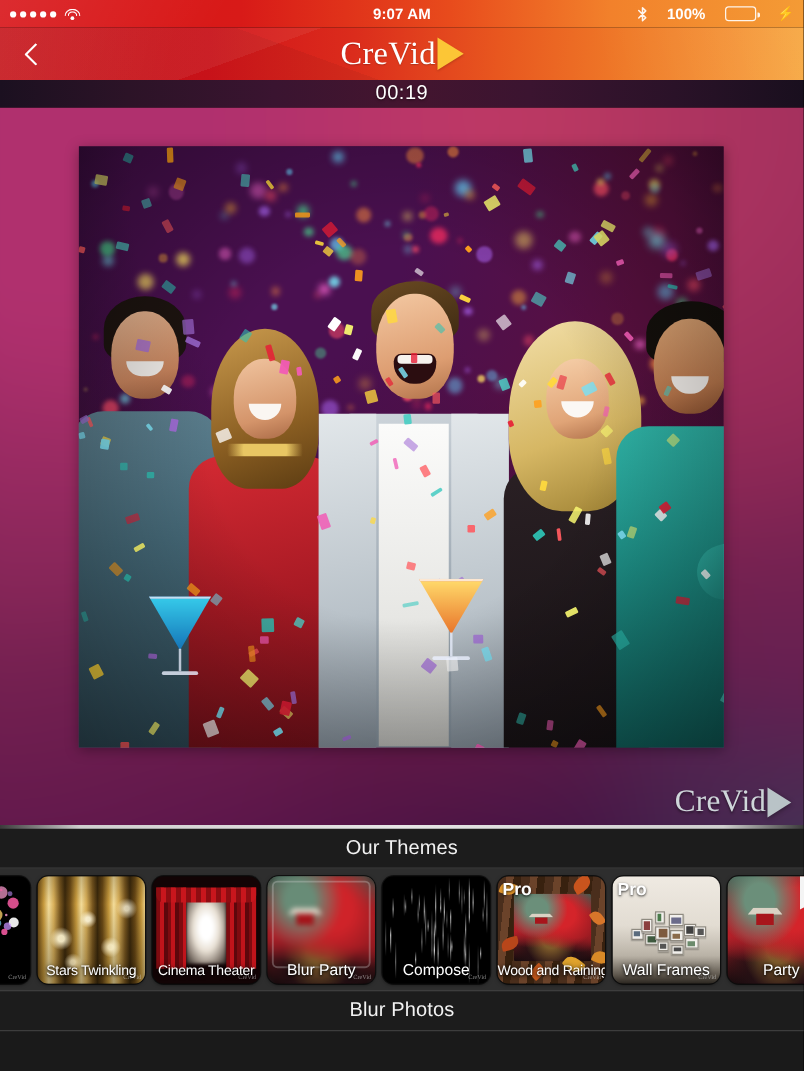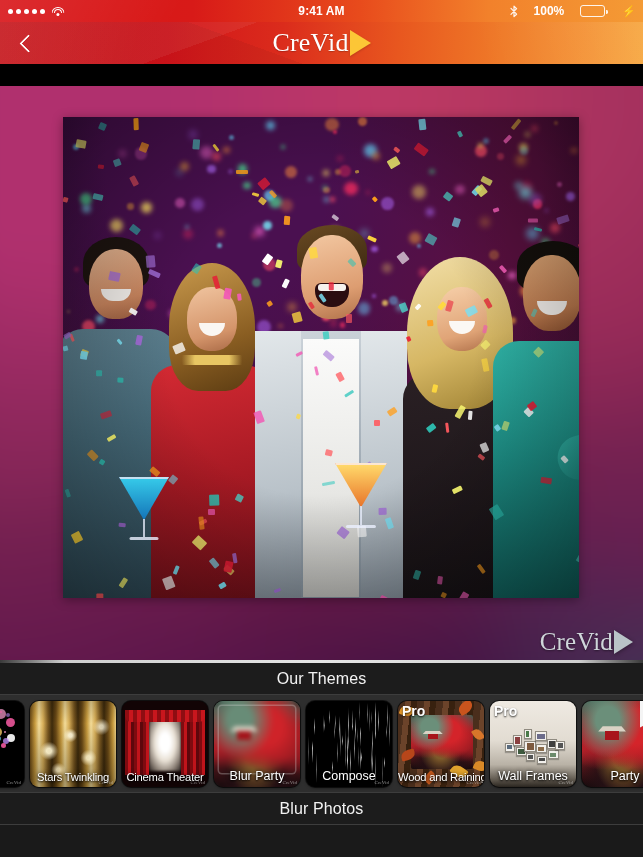--- a/index.html
+++ b/index.html
@@ -477,21 +477,21 @@
       <span class="sig-dot"></span>
       <span class="sig-dot"></span>
       <span class="sig-dot"></span>
       <span class="wifi-icon">
         <i class="a"></i>
           <i class="b"></i>
           <i class="c"></i>
       </span>
     </div>
 
-    <div class="sb-center">9:41 AM</div>
+    <div class="sb-center">9:07 AM</div>
 
     <div class="sb-right">
       <span class="bt-icon">
         <svg width="8" height="13" viewBox="0 0 8 13">
           <path d="M1 3.4 L6.6 9.2 L4 11.6 L4 1.2 L6.6 3.7 L1 9.4" fill="none" stroke="#ffffff" stroke-width="1.2" stroke-linejoin="round" stroke-linecap="round" opacity=".92"></path>
         </svg>
       </span>
       <span>100%</span>
       <span class="battery">
         <span class="fill"></span>
@@ -505,20 +505,23 @@
       <span class="chev"></span>
     </div>
 
     <div class="brand">
       <span class="brand-text">CreVid</span>
       <span class="brand-play"></span>
     </div>
 
   </div>
 
+  <div class="timer-bar">
+    <span class="timer-text">00:19</span>
+  </div>
 
   <div class="stage">
     <div class="stage-bg"></div>
 
     <div class="photo-frame">
       <div class="photo-canvas">
         <div class="photo-base"></div>
 
         <div class="bokeh" id="bokeh-layer">
             <span style="left: 3.66144%; top: 42.1794%; width: 13.4391px; height: 13.4391px; background: rgb(255, 77, 106); opacity: 0.75; filter: blur(1.8px);"></span>

